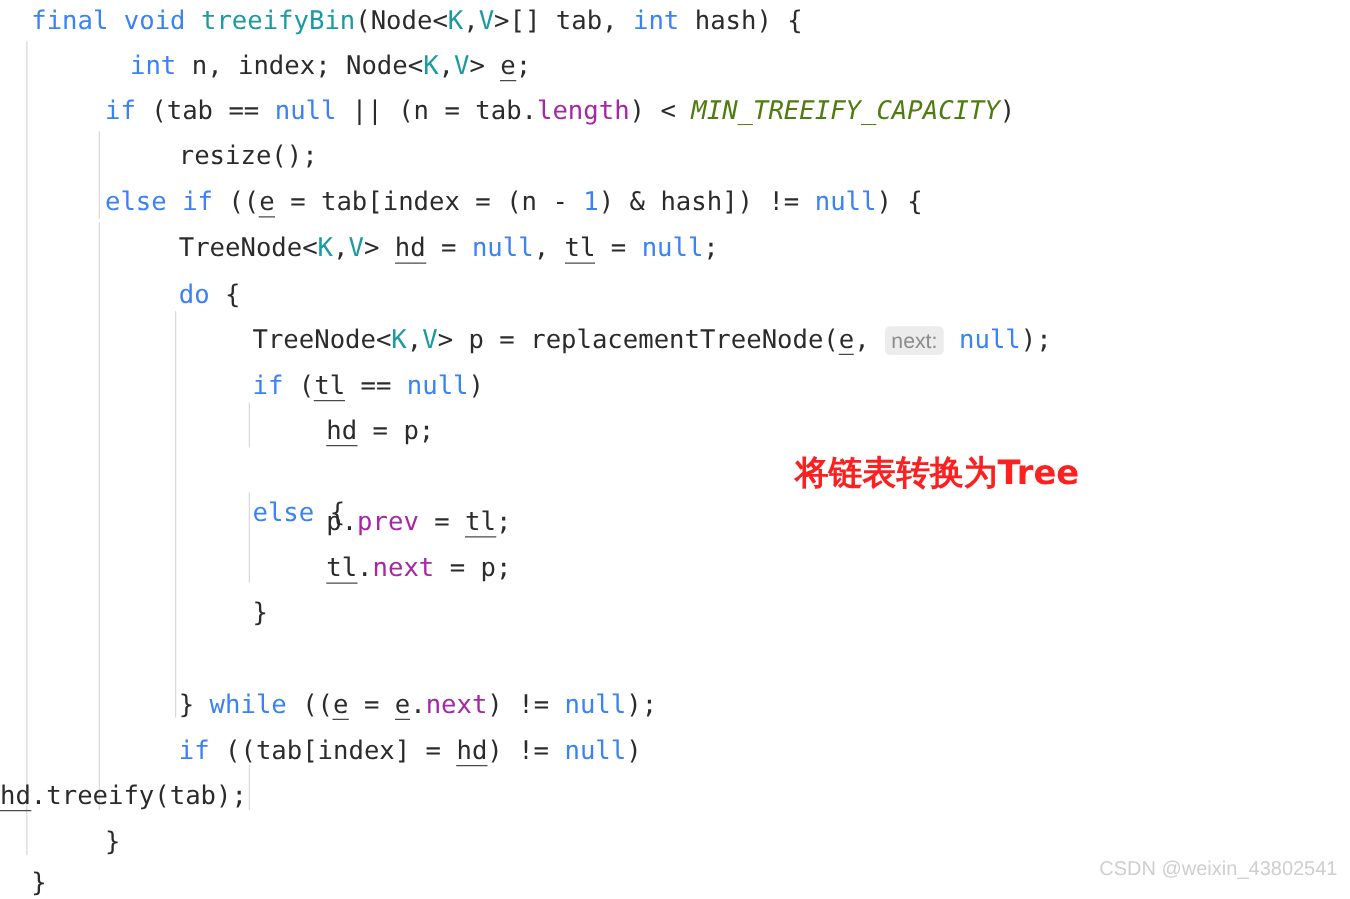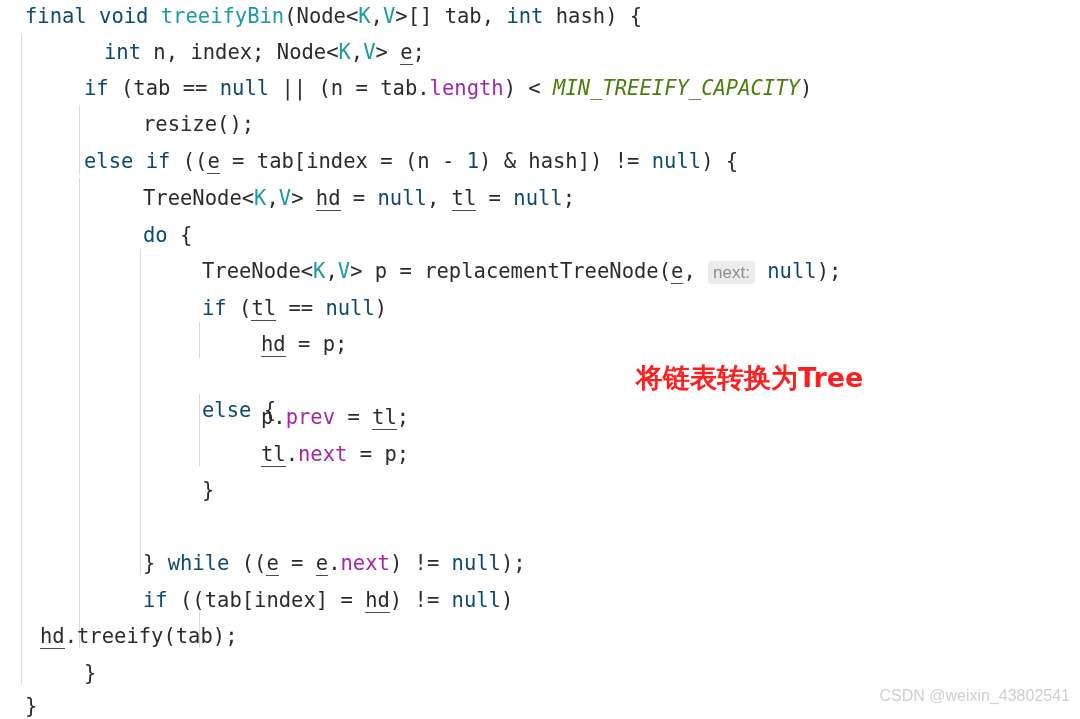--- a/index.html
+++ b/index.html
@@ -26,21 +26,21 @@
     left:0;
     height:36px;
     line-height:36px;
     white-space:pre;
     font-family:"DejaVu Sans Mono","Liberation Mono",monospace;
     font-size:20.5px;
     letter-spacing:0px;
     color:#2b2b2b;
   }
   
-  .kw{color:#0c4a6e;}
+  .kw{color:#3b82f6;}
   .type{color:#1b9aa0;}
   .mdecl{color:#1b9aa0;}
   .field{color:#a626a6;}
   .const{color:#4d7c0f;font-style:italic;}
   .plain{color:#2b2b2b;}
   .lv{color:#2b2b2b;border-bottom:1px solid #4a4a4a;}
   .hint{
     font-family:"Liberation Sans",sans-serif;
     font-size:17px;
     color:#8c8c8c;
@@ -104,21 +104,21 @@
 
   <div class="code-line" style="top:436px;padding-left:261px;"><span class="lv">tl</span><span class="plain">.</span><span class="field">next</span><span class="plain"> = p;</span></div>
 
   <div class="code-line" style="top:472px;padding-left:202px;"><span class="plain">}</span></div>
 
 
   <div class="code-line" style="top:545px;padding-left:143px;"><span class="plain">} </span><span class="kw">while</span><span class="plain"> ((</span><span class="lv">e</span><span class="plain"> = </span><span class="lv">e</span><span class="plain">.</span><span class="field">next</span><span class="plain">) != </span><span class="kw">null</span><span class="plain">);</span></div>
 
   <div class="code-line" style="top:582px;padding-left:143px;"><span class="kw">if</span><span class="plain"> ((tab[index] = </span><span class="lv">hd</span><span class="plain">) != </span><span class="kw">null</span><span class="plain">)</span></div>
 
-  <div class="code-line" style="top:618px;margin-left:40px;"><span class="lv">hd</span><span class="plain">.treeify(tab);</span></div>
+  <div class="code-line" style="top:618px;"><span class="lv">hd</span><span class="plain">.treeify(tab);</span></div>
 
   <div class="code-line" style="top:655px;padding-left:84px;"><span class="plain">}</span></div>
 
   <div class="code-line" style="top:688px;padding-left:25px;"><span class="plain">}</span></div>
 
   <div id="annotation" style="left:636px;top:360px;">将链表转换为Tree</div>
 
   <div id="watermark">CSDN @weixin_43802541</div>
 </div>
 

